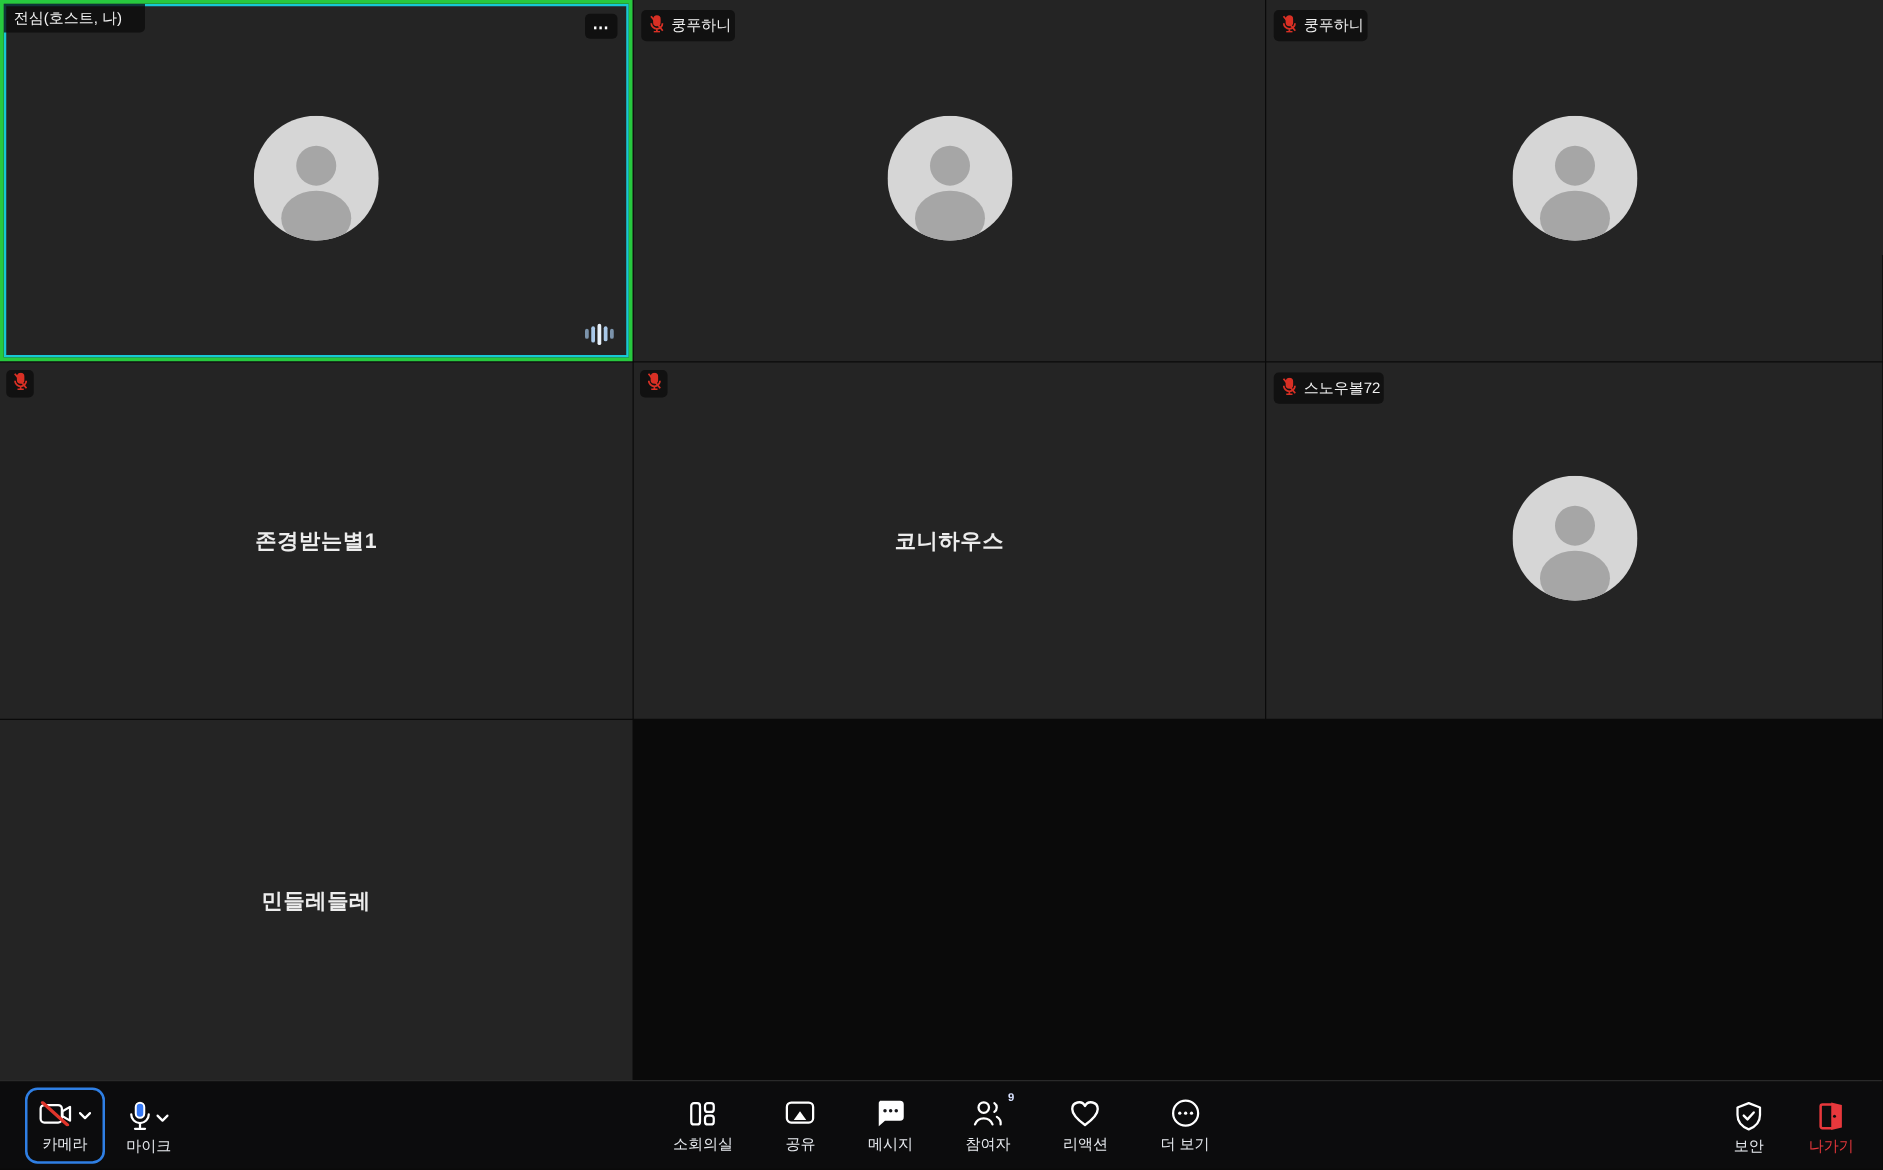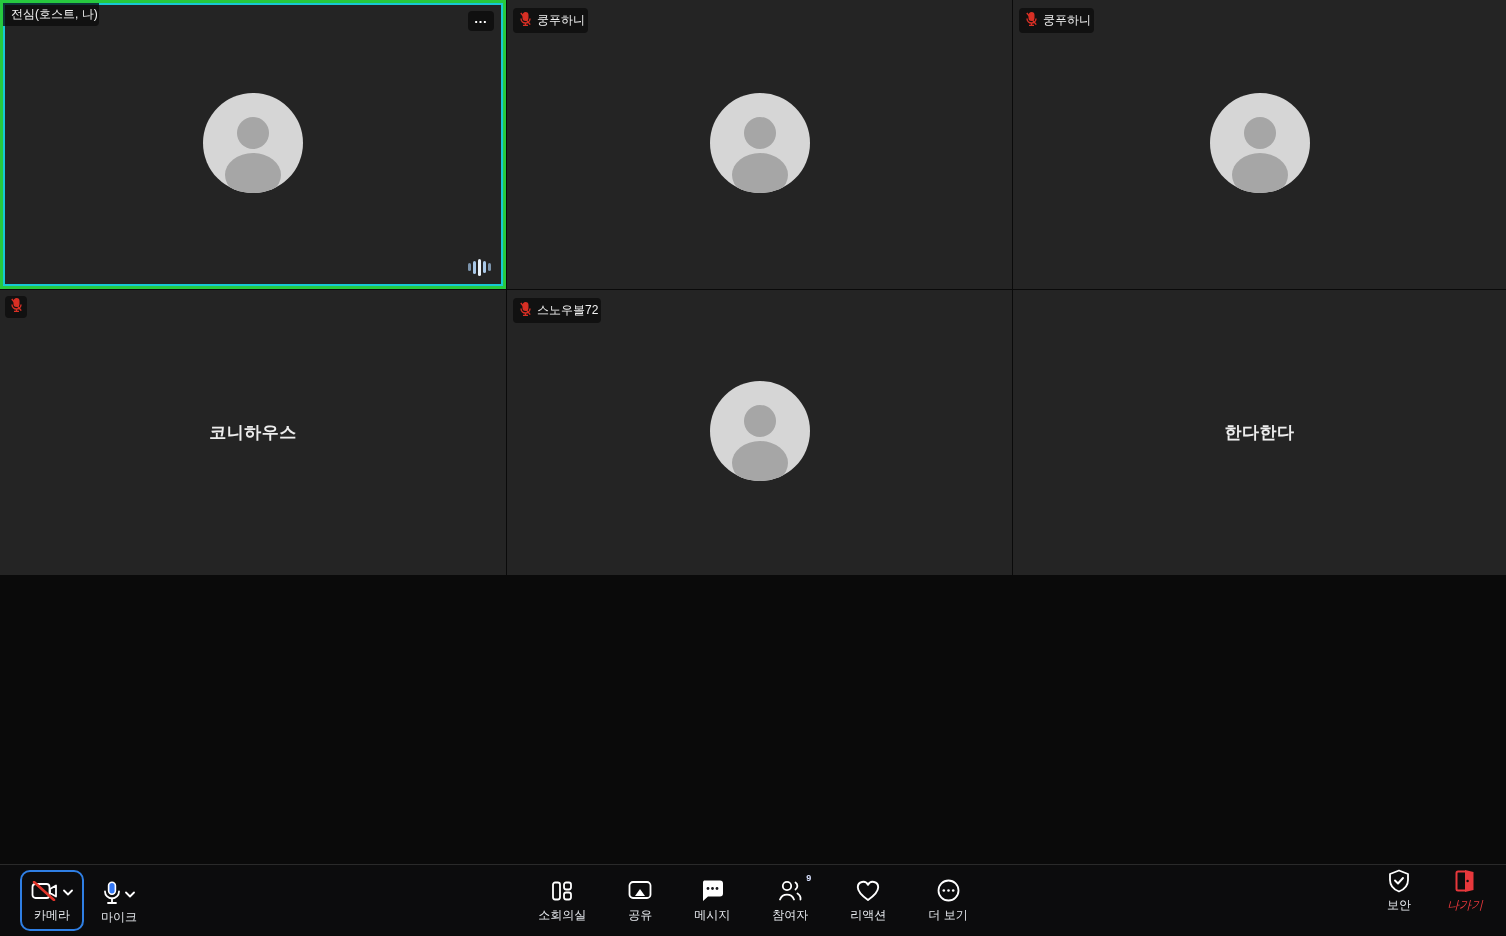--- a/index.html
+++ b/index.html
@@ -23,21 +23,21 @@
 
   
   .name-chip {
     position:absolute; top:8px; left:6px; z-index:3;
     display:flex; align-items:center; gap:6px;
     background:rgba(12,12,12,0.78);
     color:#f2f2f2; font-size:12px; line-height:1;
     padding:4px 3px 5px 7px; border-radius:4px;
     white-space:nowrap;
   }
-  .tile.active .name-chip { top:0; left:0; border-radius:0 0 4px 0; padding:5px 1px 6px 8px; }
+  .tile.active .name-chip { top:0; left:0; border-radius:0 0 4px 0; padding:5px 18px 6px 8px; }
 
   
   .mic-chip {
     position:absolute; top:6px; left:5px; z-index:3;
     width:22px; height:22px; border-radius:4px;
     background:rgba(12,12,12,0.78);
     display:flex; align-items:center; justify-content:center;
   }
 
   
@@ -74,30 +74,30 @@
   .wave i:nth-child(5){ height:8px;  background:#7b93ab; }
 
   
   .toolbar {
     position:relative; width:1506px; height:71px;
     background:#0c0c0d; border-top:1px solid #2a2a2a;
     display:flex; align-items:center;
   }
   .tb-left  { position:absolute; left:20px; bottom:4px; display:flex; gap:8px; align-items:flex-end; }
   .tb-center{ margin:0 auto; display:flex; gap:24px; align-items:flex-end; }
-  .tb-right { position:absolute; right:14px; bottom:16px; display:flex; gap:18px; align-items:center; }
+  .tb-right { position:absolute; right:14px; bottom:4px; display:flex; gap:18px; align-items:center; }
 
   .tb-btn {
     display:flex; flex-direction:column; align-items:center; gap:4px;
     color:#e7eaef; font-size:12px; line-height:1;
     padding:7px 9px 8px; border-radius:10px; cursor:pointer;
   }
   .tb-btn .ic { height:26px; display:flex; align-items:center; justify-content:center; gap:4px; }
   .tb-btn.outlined { border:2px solid #2f7fe4;margin-top:24px; }
-  .tb-btn.leave, .tb-btn.leave .lbl { color:#e8383c;font-style:italic; }
+  .tb-btn.leave, .tb-btn.leave .lbl { color:#e8383c; }
 
   .badge-num {
     position:absolute; top:-5px; right:-8px;
     font-size:9px; color:#d9e2ff; font-weight:bold;
   }
   .ic-wrap { position:relative; }
 </style>
 </head>
 <body>
 
@@ -185,20 +185,34 @@
         <circle cx="50" cy="50" r="50" fill="#d6d6d6"></circle>
         <g clip-path="url(#c3)" fill="#a6a6a6">
           <circle cx="50" cy="40" r="16"></circle>
           <ellipse cx="50" cy="82" rx="28" ry="22"></ellipse>
         </g>
       </svg>
     </span>
   </div>
 
 
+  <div class="tile">
+    <div class="mic-chip">
+      <span>
+        <svg width="11" height="14" viewBox="0 0 11 14">
+            <g stroke="#d93025" fill="none" stroke-width="1.4">
+          <rect x="3.2" y="0.8" width="4.6" height="7.4" rx="2.3" fill="#d93025"></rect>
+          <path d="M1 6.5 a4.5 4.5 0 0 0 9 0 M5.5 11 v2.2 M3 13.4 h5"></path>
+          <line x1="0.8" y1="1" x2="10.2" y2="12.6"></line>
+            </g>
+        </svg>
+      </span>
+    </div>
+    <div class="center-name">존경받는별1</div>
+  </div>
 
 
   <div class="tile">
     <div class="mic-chip">
       <span>
         <svg width="11" height="14" viewBox="0 0 11 14">
             <g stroke="#d93025" fill="none" stroke-width="1.4">
           <rect x="3.2" y="0.8" width="4.6" height="7.4" rx="2.3" fill="#d93025"></rect>
           <path d="M1 6.5 a4.5 4.5 0 0 0 9 0 M5.5 11 v2.2 M3 13.4 h5"></path>
           <line x1="0.8" y1="1" x2="10.2" y2="12.6"></line>
@@ -232,21 +246,21 @@
         <circle cx="50" cy="50" r="50" fill="#d6d6d6"></circle>
         <g clip-path="url(#c8)" fill="#a6a6a6">
           <circle cx="50" cy="40" r="16"></circle>
           <ellipse cx="50" cy="82" rx="28" ry="22"></ellipse>
         </g>
       </svg>
     </span>
   </div>
 
   <div class="tile">
-    <div class="center-name">한다한다</div>
+    <div class="center-name">민들레들레</div>
   </div>
 
 </div>
 
 <div class="toolbar">
 
   <div class="tb-left">
 
     <div class="tb-btn outlined">
       <span class="ic">

